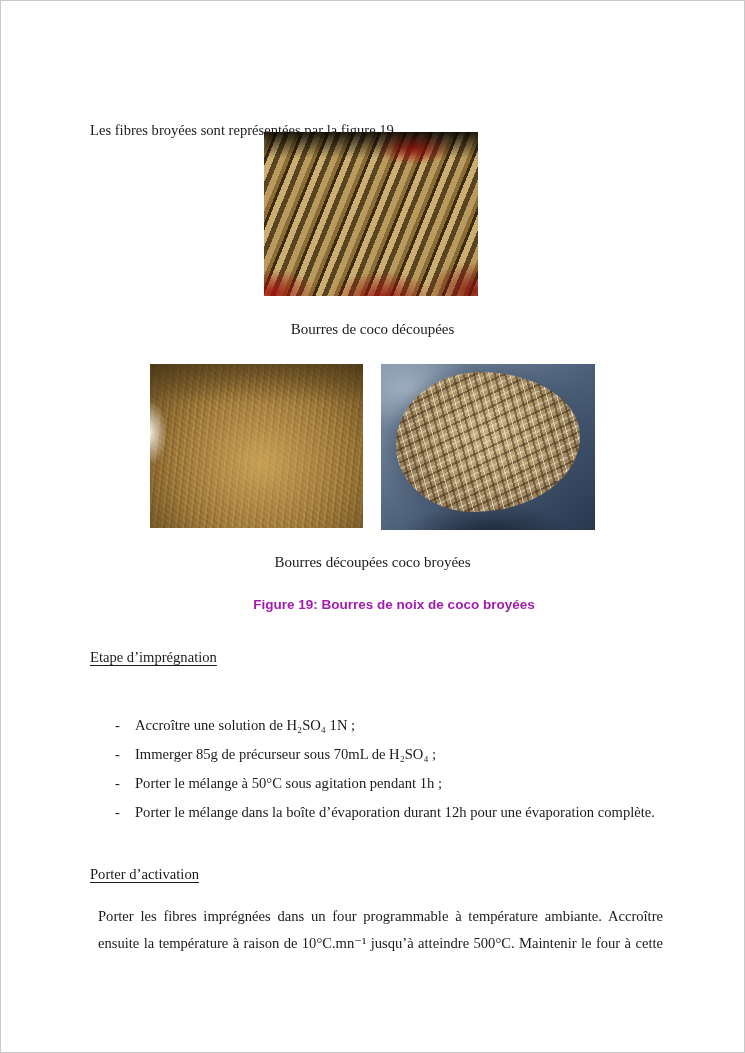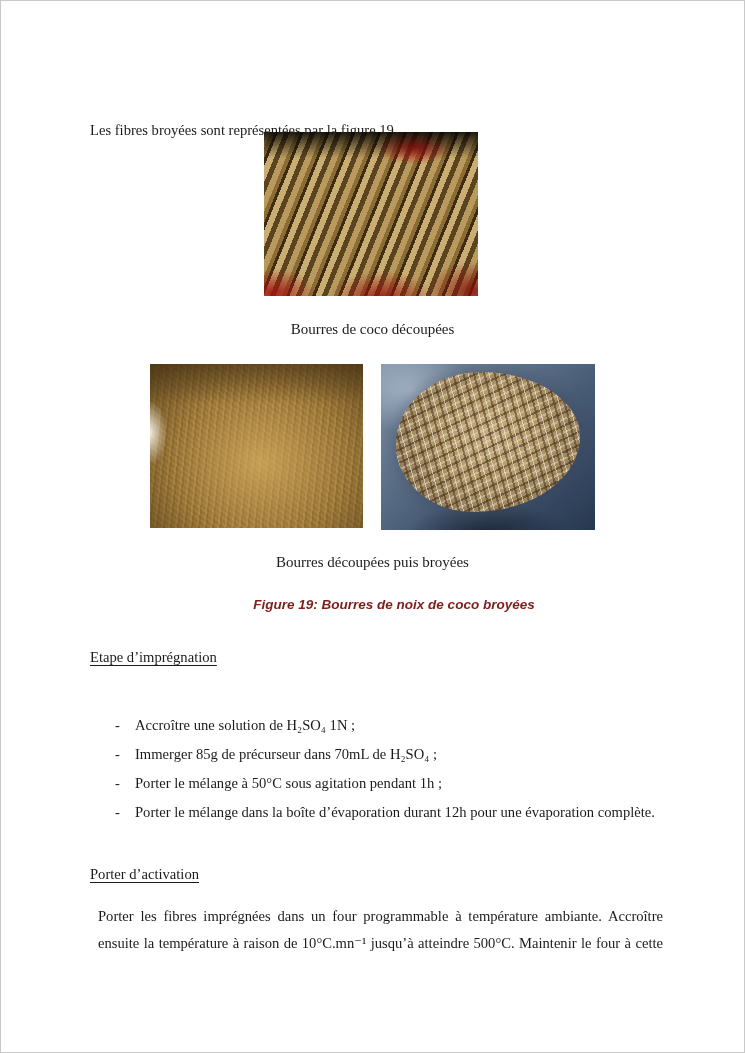--- a/index.html
+++ b/index.html
@@ -56,21 +56,21 @@
     background:
       repeating-linear-gradient(75deg, rgba(70,45,25,0.5) 0 2px, rgba(0,0,0,0) 2px 5px, rgba(250,246,238,0.55) 5px 6px, rgba(0,0,0,0) 6px 10px),
       repeating-linear-gradient(-25deg, rgba(50,30,15,0.45) 0 2px, rgba(0,0,0,0) 2px 6px, rgba(236,226,206,0.4) 6px 8px, rgba(0,0,0,0) 8px 12px),
       radial-gradient(ellipse at 50% 45%, #c6ae80 0%, #b2996a 40%, #97805a 72%, #6e5c42 92%, #554a38 100%);
     box-shadow: 0 0 14px 4px rgba(60,70,90,0.35);
   }
 
   .caption { font-size: 15px; }
   .fig-caption {
     font-family: "Liberation Sans", "DejaVu Sans", sans-serif;
-    font-weight: bold; font-style: italic; font-size: 13.5px; color: #7f1d1d; padding-left: 43px;
+    font-weight: bold; font-size: 13.5px; color: #a21caf; padding-left: 43px;
   }
   .section-heading { text-decoration: underline; text-underline-offset: 3px; }
 
   .list { left: 115px; width: 540px; }
   .list-item { display: flex; line-height: 29px; }
   .dash { width: 20px; flex: none; }
   .item-text { flex: 1; text-align: justify; }
 
   .para-line {
     width: 565px; height: 27px; line-height: 27px;
@@ -88,34 +88,34 @@
   <div class="photo photo-cut"></div>
 
   <div class="abs centered caption" style="top:321px;">Bourres de coco découpées</div>
 
   <div class="photo photo-fine"></div>
 
   <div class="photo photo-bowl">
     <div class="mound"></div>
   </div>
 
-  <div class="abs centered caption" style="top:554px;">Bourres découpées puis broyées</div>
+  <div class="abs centered caption" style="top:554px;">Bourres découpées coco broyées</div>
 
   <div class="abs centered fig-caption" style="top:597px;">Figure 19: Bourres de noix de coco broyées</div>
 
   <div class="abs section-heading" style="left:90px; top:649px;">Etape d’imprégnation</div>
 
   <div class="abs list" style="top:711px;">
     <div class="list-item">
       <span class="dash">-</span>
       <span class="item-text">Accroître une solution de H₂SO₄ 1N ;</span>
     </div>
     <div class="list-item">
       <span class="dash">-</span>
-      <span class="item-text">Immerger 85g de précurseur dans 70mL de H₂SO₄ ;</span>
+      <span class="item-text">Immerger 85g de précurseur sous 70mL de H₂SO₄ ;</span>
     </div>
     <div class="list-item">
       <span class="dash">-</span>
       <span class="item-text">Porter le mélange à 50°C sous agitation pendant 1h ;</span>
     </div>
     <div class="list-item">
       <span class="dash">-</span>
       <span class="item-text">Porter le mélange dans la boîte d’évaporation durant 12h pour une évaporation complète.</span>
     </div>
   </div>

